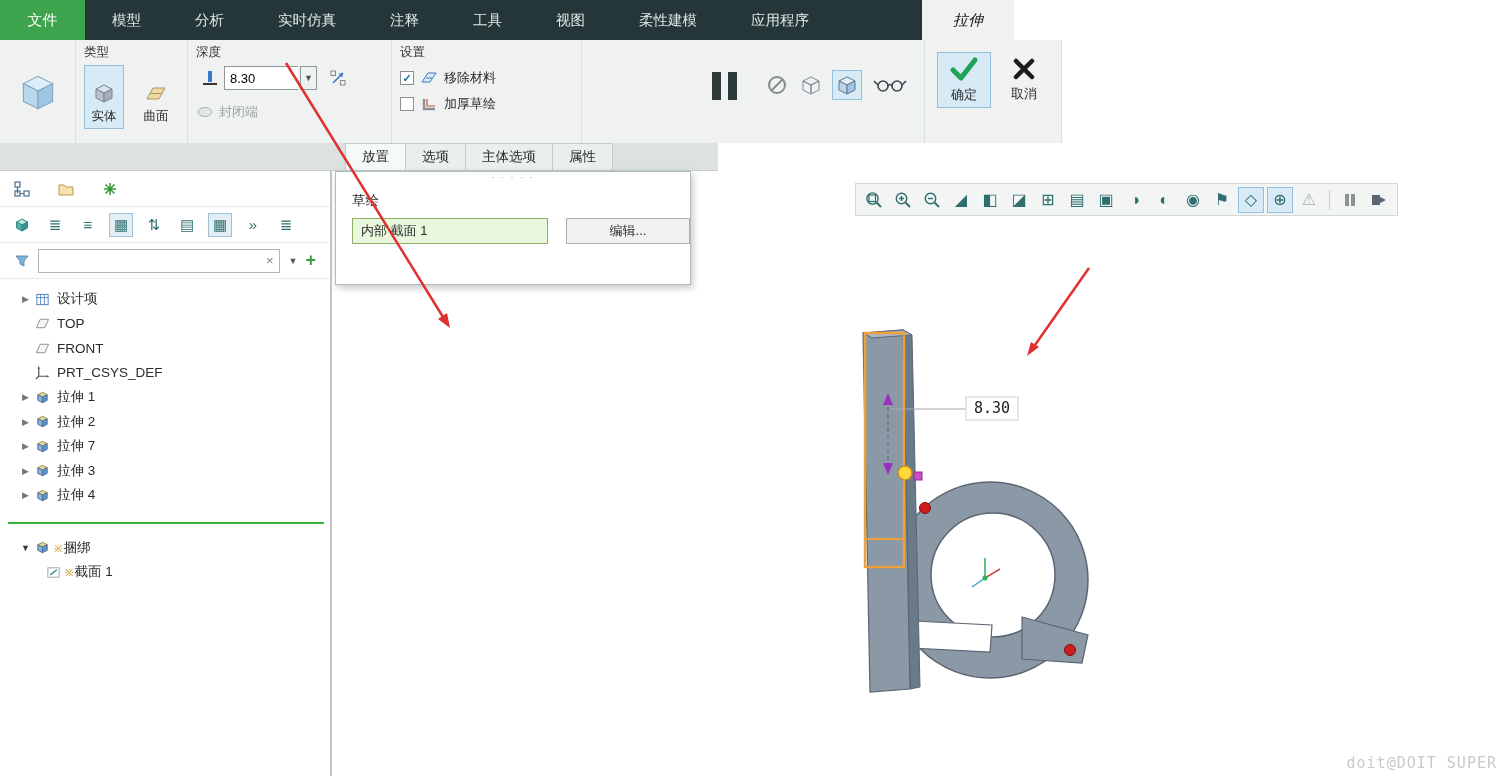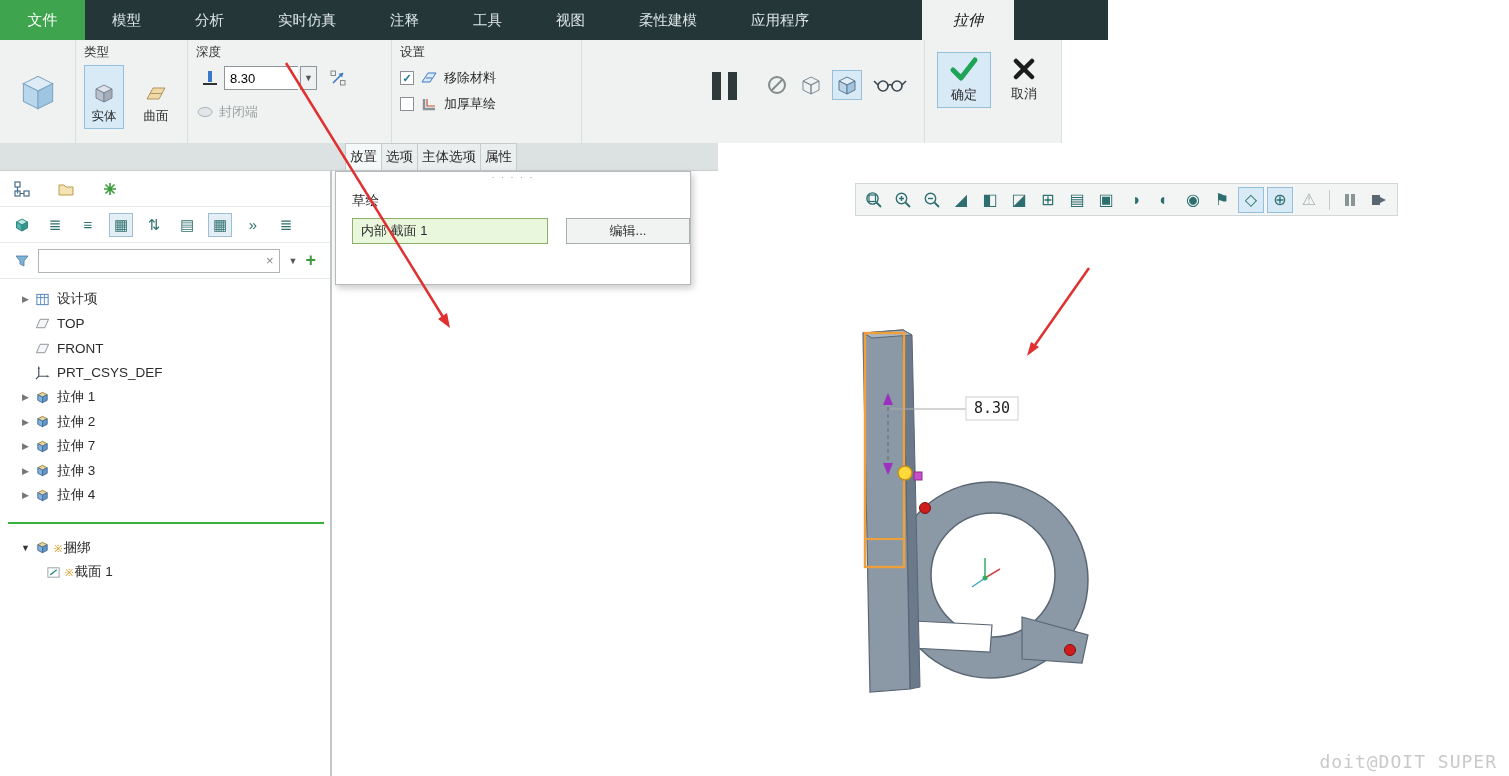--- a/index.html
+++ b/index.html
@@ -1,21 +1,21 @@
 <!DOCTYPE html>
 <html><head>
 <meta charset="utf-8">
 <style>
   *{margin:0;padding:0;box-sizing:border-box}
   html,body{width:1509px;height:776px}
   body{font-family:"Liberation Sans",sans-serif;background:#fff;position:relative;overflow:hidden;font-size:13px;color:#2b2b2b}
 
   
   #menubar{position:absolute;left:0;top:0;width:1509px;height:40px;background:#fff}
-  #menubar .mdark{position:absolute;left:0;top:0;width:1108px;height:40px;background:#253638;display:flex;align-items:stretch}
+  #menubar .mdark{position:absolute;left:0;top:0;width:922px;height:40px;background:#253638;display:flex;align-items:stretch}
   .file-btn{width:85px;background:#3fa44e;color:#fff;font-size:15px;display:flex;align-items:center;justify-content:center;cursor:pointer}
   .mtab{padding:0 27px;color:#dde7e7;font-size:14.5px;display:flex;align-items:center;cursor:pointer}
   .active-doc{position:absolute;left:922px;top:0;width:92px;height:40px;background:#f0f1f1;color:#1b1b1b;font-style:italic;font-size:15px;display:flex;align-items:center;justify-content:center}
 
   
   #ribbon{position:absolute;left:0;top:40px;width:1062px;height:103px;background:#f0f2f2;border-right:1px solid #dce0e0}
   .rg{position:absolute;top:0;height:103px;border-right:1px solid #d9dede;padding:4px 8px}
   .glabel{font-size:12.5px;color:#333;margin-bottom:4px}
   .tool-btn{display:inline-flex;flex-direction:column;align-items:center;justify-content:flex-end;gap:3px;width:40px;height:64px;border:1px solid transparent;font-size:12.5px;cursor:pointer;padding-bottom:3px}
   .tool-btn.sel{background:#d7eaf6;border-color:#96bfdc}
@@ -29,21 +29,21 @@
   .pause-btn{width:52px;height:56px;margin-top:14px;display:flex;align-items:center;justify-content:center;gap:7px;border:1px solid transparent;cursor:pointer}
   .pause-btn div{width:9px;height:28px;background:#2e3a3a}
   .prev-row{display:flex;align-items:center;gap:8px;margin-top:26px;margin-left:62px}
   .sel-sm{background:#d7eaf6;border:1px solid #96bfdc;display:flex;align-items:center;justify-content:center;width:30px;height:30px}
   .big-btn{display:flex;flex-direction:column;align-items:center;justify-content:center;gap:4px;width:54px;height:56px;font-size:13px;border:1px solid transparent;cursor:pointer;margin-top:8px}
   .big-btn.sel{background:#d7eaf6;border-color:#96bfdc}
 
   
   #tabrow{position:absolute;left:0;top:143px;width:718px;height:28px;background:#dce1e1;border-bottom:1px solid #c8cdcd}
   #tabrow .tabs{position:absolute;left:345px;top:0;display:flex;height:28px}
-  .dtab{height:28px;line-height:26px;padding:0 4px;font-size:13.5px;background:#eaeeee;border:1px solid #c6cccc;border-left:none;cursor:pointer}
+  .dtab{height:28px;line-height:26px;padding:0 16px;font-size:13.5px;background:#eaeeee;border:1px solid #c6cccc;border-left:none;cursor:pointer}
   .dtab:first-child{border-left:1px solid #c6cccc}
   .dtab.active{background:#f6f9f9}
 
   
   #leftpanel{position:absolute;left:0;top:171px;width:332px;height:605px;background:#fff;border-right:2px solid #c2c7c8}
   .lp-row{display:flex;align-items:center;border-bottom:1px solid #e8ebeb;height:36px;padding:0 10px}
   .lp-row.r1{gap:20px}
   .lp-row.r2{gap:9px}
   .licon{width:24px;height:24px;display:flex;align-items:center;justify-content:center;font-size:15px;color:#2e6e6e;border:1px solid transparent;cursor:pointer}
   .licon.pressed{background:#e4eef5;border-color:#9fbfd6}
@@ -63,21 +63,21 @@
   .pend-mark{color:#d08a00;font-size:10px;vertical-align:super;margin-left:2px}
   #insert-line{height:2px;background:#35b33a;margin:14px 6px 12px 8px}
 
   
   #graphics{position:absolute;left:332px;top:171px;width:1177px;height:605px;background:#fff}
   #gtoolbar{position:absolute;left:523px;top:12px;height:33px;background:#f3f5f5;border:1px solid #d2d7d7;display:flex;align-items:center;padding:0 5px;gap:3px}
   .gi{width:26px;height:26px;display:flex;align-items:center;justify-content:center;font-size:16px;color:#2e6e6e;border:1px solid transparent;cursor:pointer}
   .gi.sel{background:#d7eaf6;border-color:#96bfdc}
   .gi.dis{color:#a8b0b0}
   .gsep{width:1px;height:20px;background:#c6cccc;margin:0 4px}
-  #watermark{position:absolute;right:12px;bottom:4px;font-family:"DejaVu Sans Mono",monospace;font-size:18px;color:#c9c9c9;letter-spacing:1px}
+  #watermark{position:absolute;right:12px;bottom:4px;font-family:"DejaVu Sans Mono",monospace;font-size:15px;color:#c9c9c9;letter-spacing:1px}
 
   
   #placement-panel{position:absolute;left:335px;top:171px;width:356px;height:114px;background:#fff;border:1px solid #b5baba;box-shadow:2px 3px 7px rgba(0,0,0,.22);z-index:20}
   .grip{text-align:center;color:#9a9a9a;font-size:9px;letter-spacing:2px;height:12px;cursor:grab}
   .sk-label{margin:8px 0 8px 16px;font-size:13.5px}
   .sk-row{display:flex;align-items:center;margin-left:16px;gap:18px}
   .section-field{width:196px;height:26px;background:#e9f7dd;border:1px solid #8fae6a;font-size:13px;display:flex;align-items:center;padding-left:8px}
   .edit-btn{width:124px;height:26px;background:#f1f3f3;border:1px solid #a9afaf;font-size:13px;display:flex;align-items:center;justify-content:center;cursor:pointer}
 
   #annotations{position:absolute;left:0;top:0;z-index:60;pointer-events:none}

